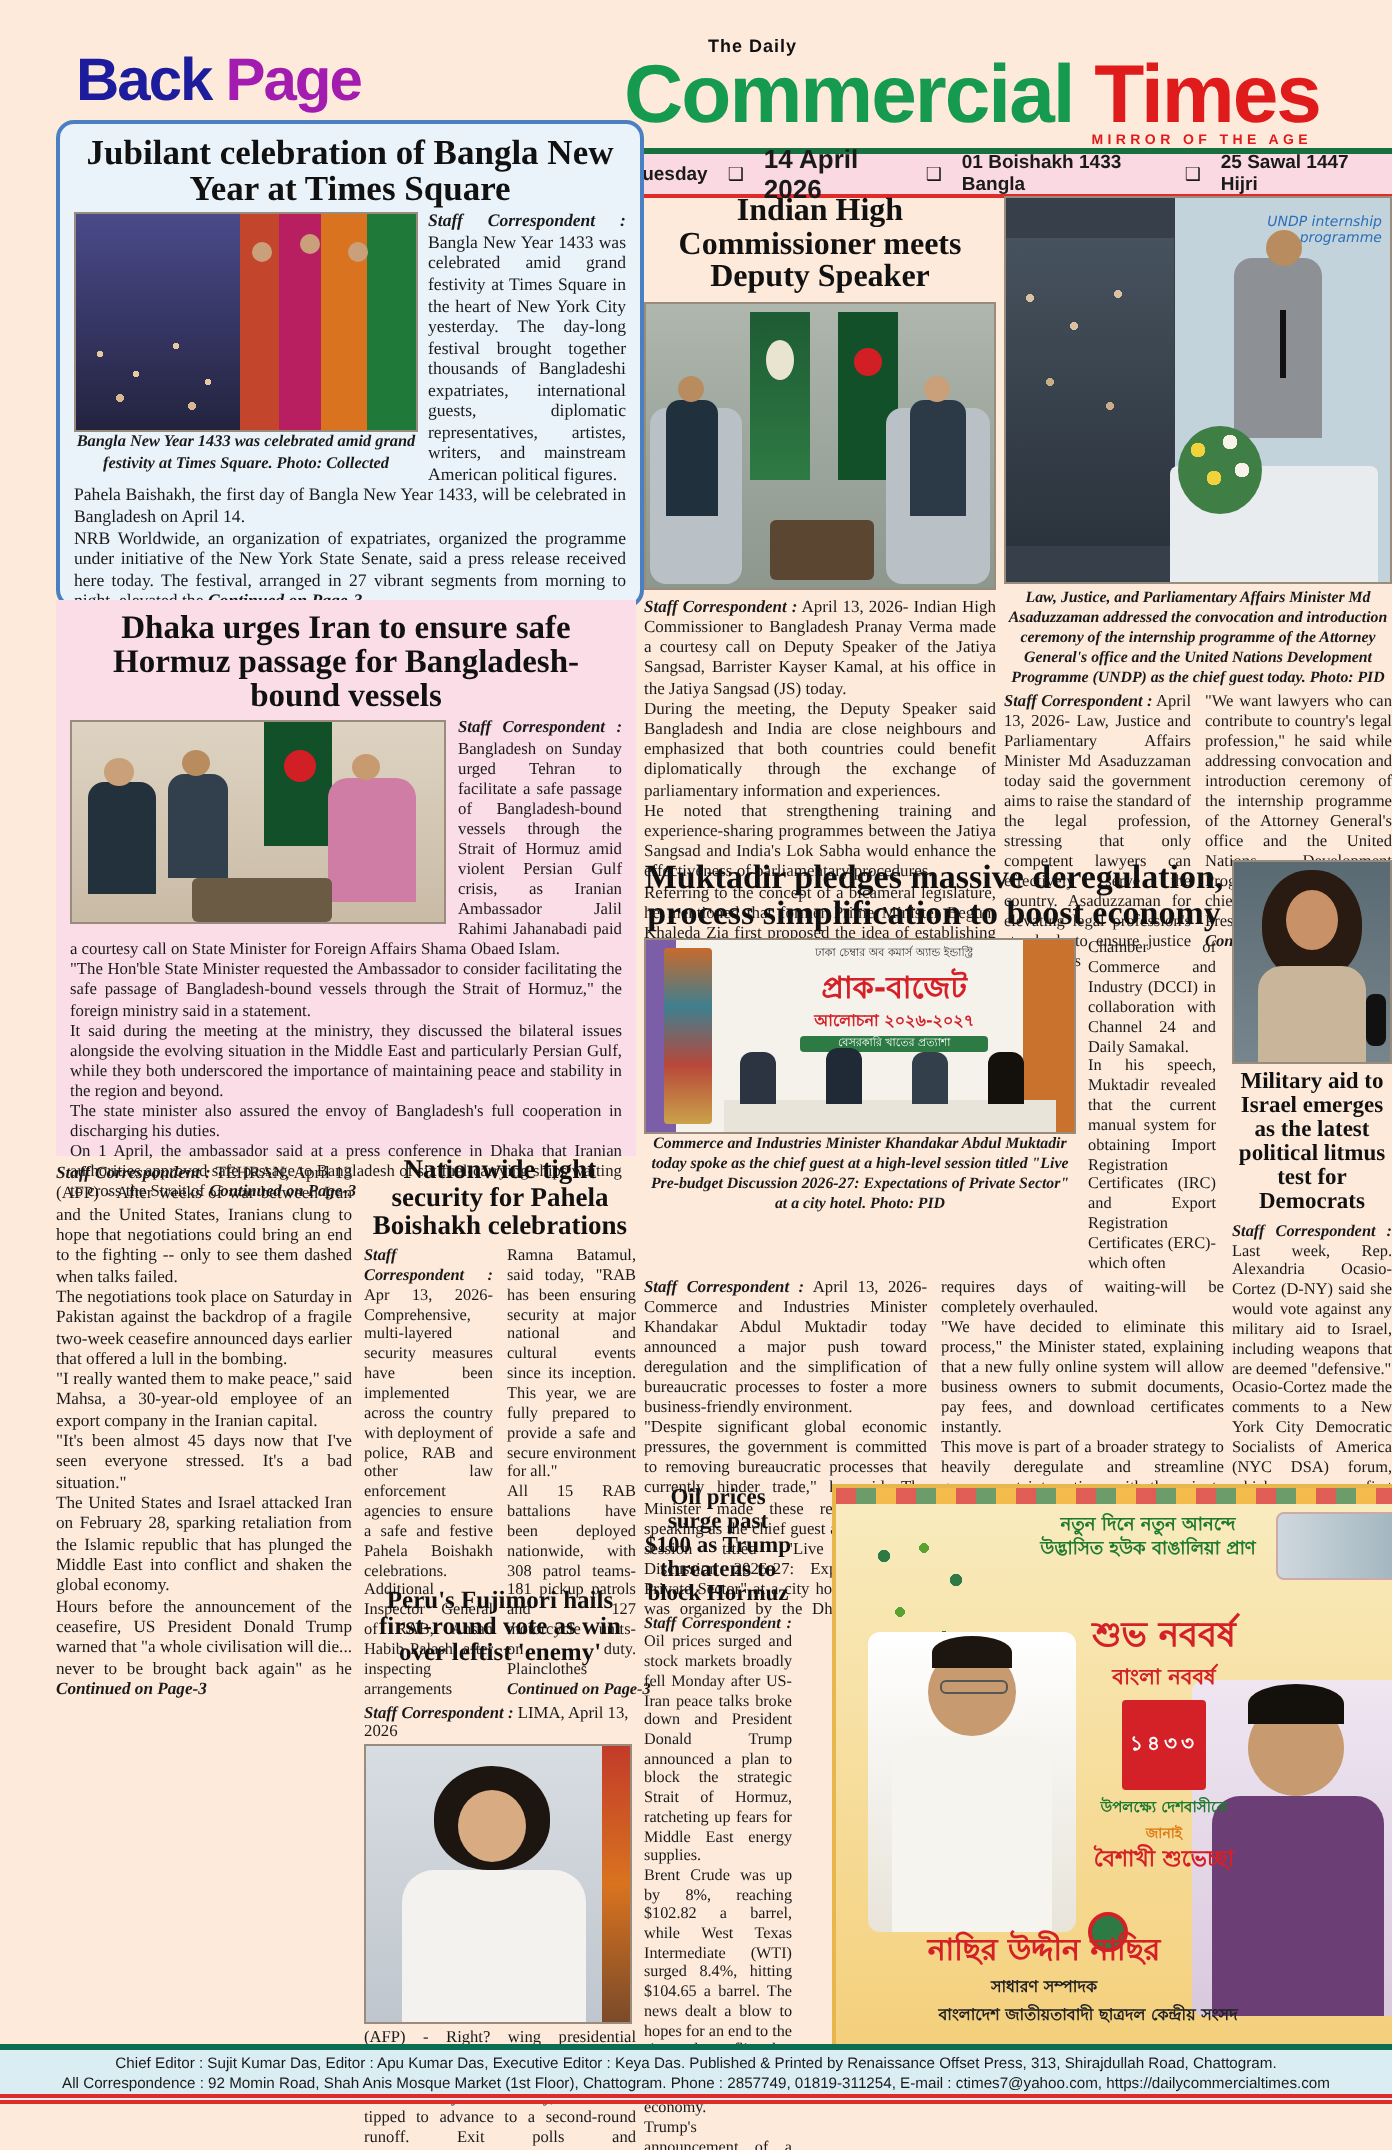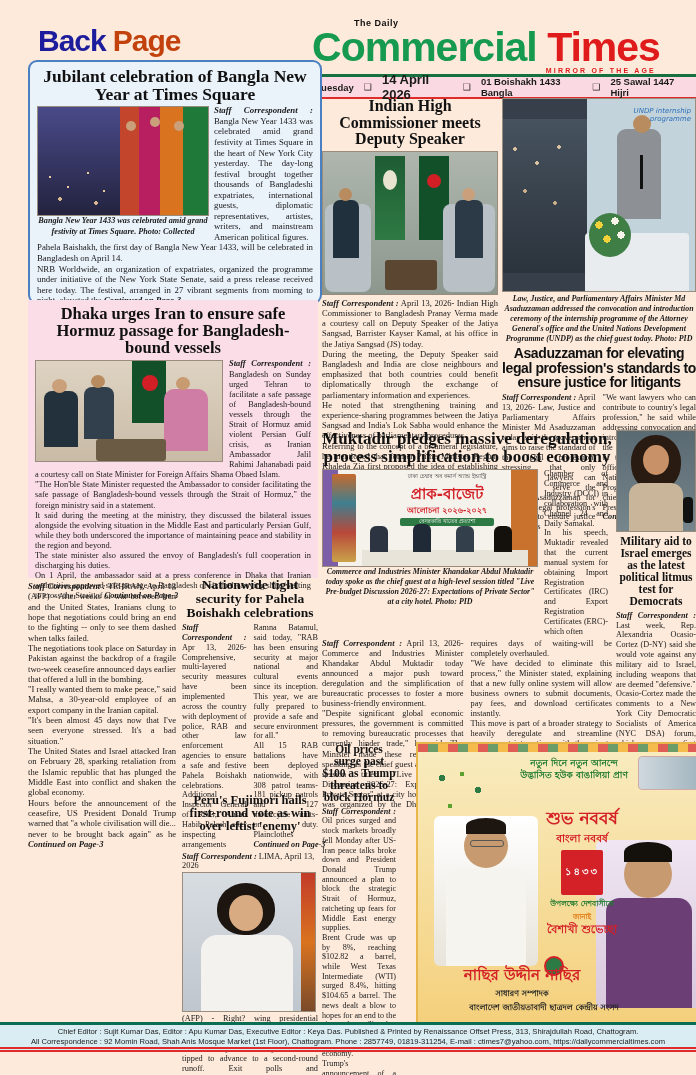--- a/index.html
+++ b/index.html
@@ -10,21 +10,21 @@
   .hd{font-weight:bold;text-align:center;line-height:1.04;color:#111;}
   .body{font-size:8.8px;line-height:1.2;text-align:justify;white-space:pre-line;}
   .byline{font-weight:bold;font-style:italic;}
   .cont{font-weight:bold;font-style:italic;white-space:nowrap;}
   .caption{font-weight:bold;font-style:italic;font-size:8.2px;line-height:1.25;text-align:center;}
   .cols2{column-count:2;column-gap:7px;}
   .photo{position:relative;overflow:hidden;border:1px solid #9a8c7c;}
   .shape{position:absolute;}
   
   .backpage{font-size:30px;font-weight:bold;letter-spacing:-1px;}
-  .backpage .b1{color:#1c1c9c;} .backpage .b2{color:#c2410c;}
+  .backpage .b1{color:#1c1c9c;} .backpage .b2{color:#a21caf;}
   .masthead{width:348px;text-align:center;}
   .thedaily{font-size:9px;font-weight:bold;letter-spacing:.5px;text-align:left;margin-left:42px;color:#111;}
   .mast-title{font-size:41px;font-weight:800;letter-spacing:-1px;line-height:.95;}
   .mast-green{color:#169a4f;} .mast-red{color:#e01b1b;}
   .tagline{font-size:7px;font-weight:bold;color:#e01b1b;letter-spacing:2.2px;text-align:right;margin-right:4px;}
   .datebar{background:#fbd9e2;border-top:3px solid #16703f;border-bottom:2px solid #e02b2b;
            height:20px;display:flex;align-items:center;gap:10px;padding:0 10px;font-family:"Liberation Sans",sans-serif;}
   .datebar .d{font-size:9.5px;font-weight:bold;}
   .datebar .big{font-size:13px;font-weight:bold;}
   .sq{font-size:9px;}
@@ -160,21 +160,20 @@
     <div class="photo" style="width:192px;height:192px;background:linear-gradient(90deg,#37404a 0 44%,#c3d3dc 44% 100%);">
       <div class="shape" style="left:0;top:20px;width:44%;height:80%;background:radial-gradient(4px 4px at 12px 30px,#d8c2a2 50%,transparent 52%),radial-gradient(4px 4px at 34px 44px,#d8c2a2 50%,transparent 52%),radial-gradient(4px 4px at 56px 28px,#d8c2a2 50%,transparent 52%),radial-gradient(4px 4px at 22px 72px,#c9ad88 50%,transparent 52%),radial-gradient(4px 4px at 52px 84px,#c9ad88 50%,transparent 52%),linear-gradient(180deg,#46525e,#2b333c);"></div>
       <div class="shape bn" style="right:4px;top:8px;width:96px;font-size:7px;font-style:italic;color:#2b6fb8;text-align:right;">UNDP internship programme</div>
       <div class="shape" style="right:34px;top:30px;width:44px;height:90px;border-radius:9px 9px 0 0;background:#8d9196;"></div>
       <div class="shape" style="right:44px;top:16px;width:18px;height:18px;border-radius:50%;background:#b98c60;"></div>
       <div class="shape" style="right:52px;top:56px;width:3px;height:34px;background:#111;"></div>
       <div class="shape" style="right:6px;bottom:0;width:104px;height:58px;background:#e9ecef;border-radius:4px 4px 0 0;"></div>
       <div class="shape" style="right:64px;bottom:34px;width:42px;height:44px;border-radius:50%;background:radial-gradient(6px 6px at 10px 12px,#f2d23a 60%,transparent 62%),radial-gradient(6px 6px at 26px 8px,#f7f3e8 60%,transparent 62%),radial-gradient(6px 6px at 18px 26px,#f2d23a 60%,transparent 62%),radial-gradient(6px 6px at 32px 22px,#f7f3e8 60%,transparent 62%),#3f7f46;"></div>
     </div>
     <div class="caption" style="margin-top:2px;font-size:7.9px;">Law, Justice, and Parliamentary Affairs Minister Md Asaduzzaman addressed the convocation and introduction ceremony of the internship programme of the Attorney General's office and the United Nations Development Programme (UNDP) as the chief guest today. Photo: PID</div>
-    <div class="hd sans" style="font-size:14px;margin-top:3px;letter-spacing:-0.4px;">Asaduzzaman for elevating legal profession's standards to ensure justice for litigants</div>
     <div class="body cols2" style="margin-top:3px;font-size:8.3px;"><span class="byline">Staff Correspondent :</span> <span>April 13, 2026- Law, Justice and Parliamentary Affairs Minister Md Asaduzzaman today said the government aims to raise the standard of the legal profession, stressing that only competent lawyers can effectively serve the country. Asaduzzaman for elevating legal profession's standards to ensure justice for litigants
 "We want lawyers who can contribute to country's legal profession," he said while addressing convocation and introduction ceremony of the internship programme of the Attorney General's office and the United Nations Development Programme (UNDP) as the chief guest today.
 Presided over by</span> <span class="cont">Continued on Page-3</span></div>
   </div>
 
   <div class="abs" style="left:322px;top:430px;width:290px;height:312px;">
     <div class="hd" style="font-size:17px;">Muktadir pledges massive deregulation, process simplification to boost economy</div>
     <div style="margin-top:4px;display:flex;gap:6px;">
       <div style="width:216px;">
         <div class="photo" style="width:214px;height:96px;background:linear-gradient(90deg,#7b5ea7 0 7%,#f5f2ec 7% 88%,#c9722e 88% 100%);">

